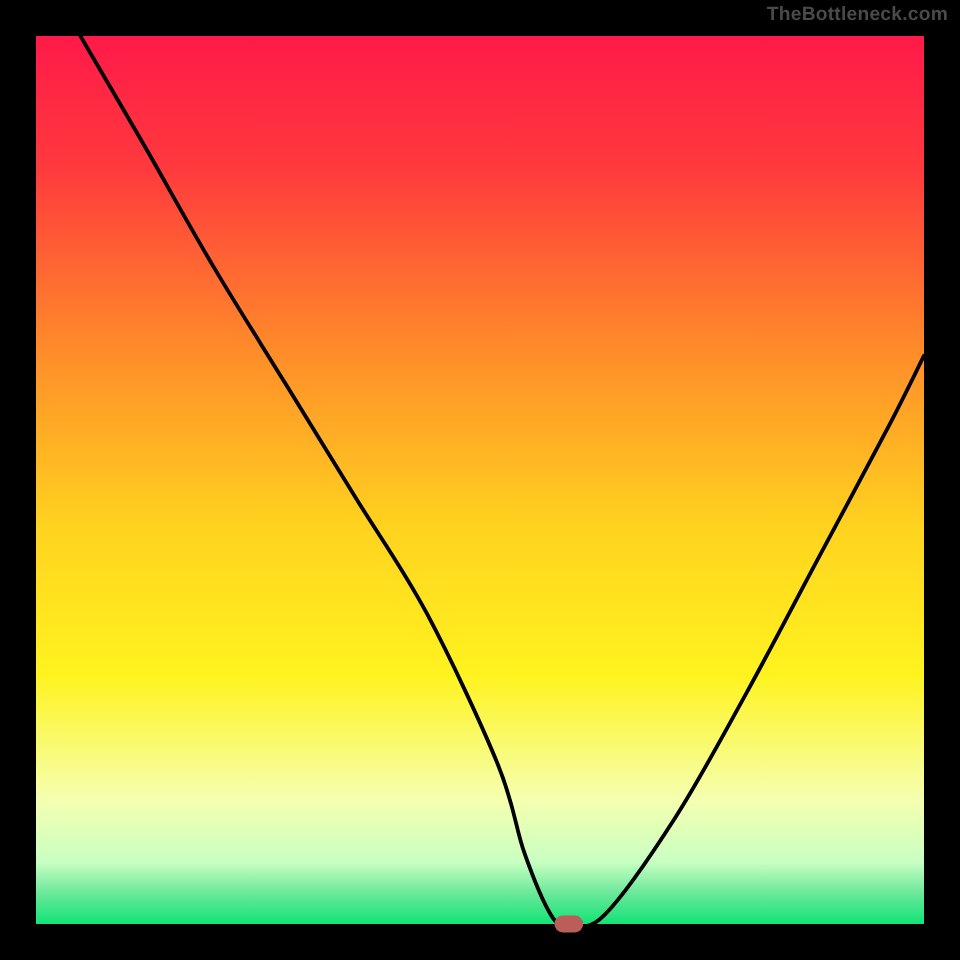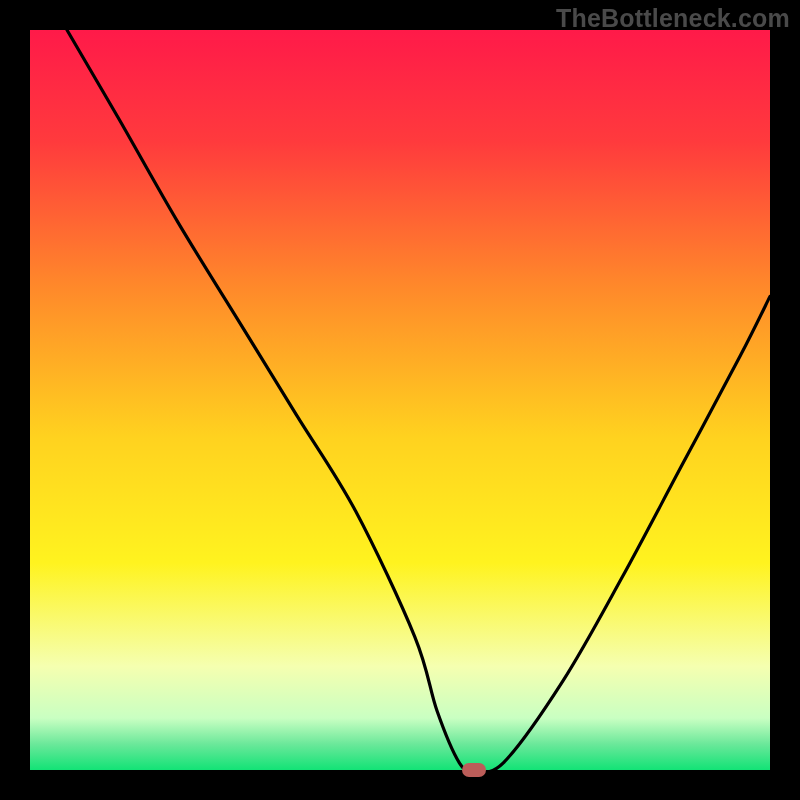--- a/index.html
+++ b/index.html
@@ -15,21 +15,21 @@
     position: relative;
     width: 800px;
     height: 800px;
     background: #000;
   }
   .watermark {
     position: absolute;
     top: 4px;
     right: 10px;
     color: #4a4a4a;
-    font-size: 25px;
+    font-size: 16px;
     font-weight: bold;
     letter-spacing: 0.2px;
     z-index: 5;
     user-select: none;
   }
   svg {
     position: absolute;
     top: 0;
     left: 0;
     display: block;

